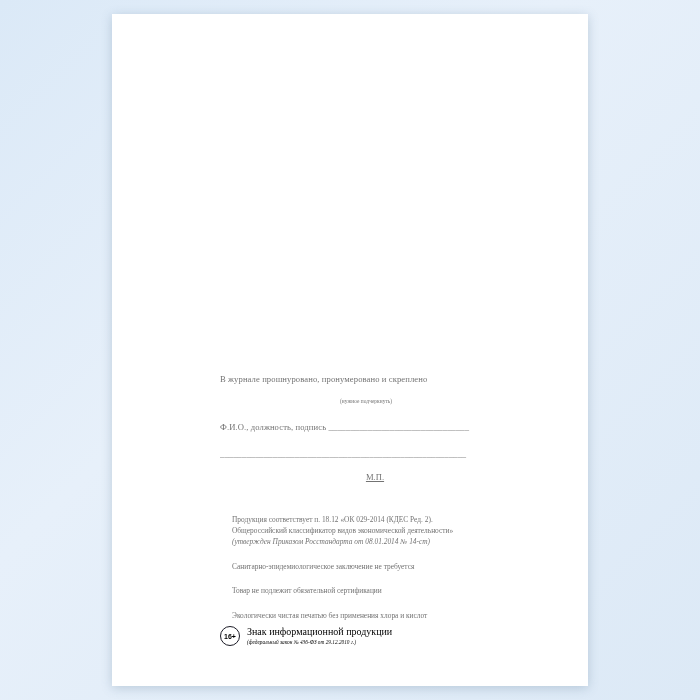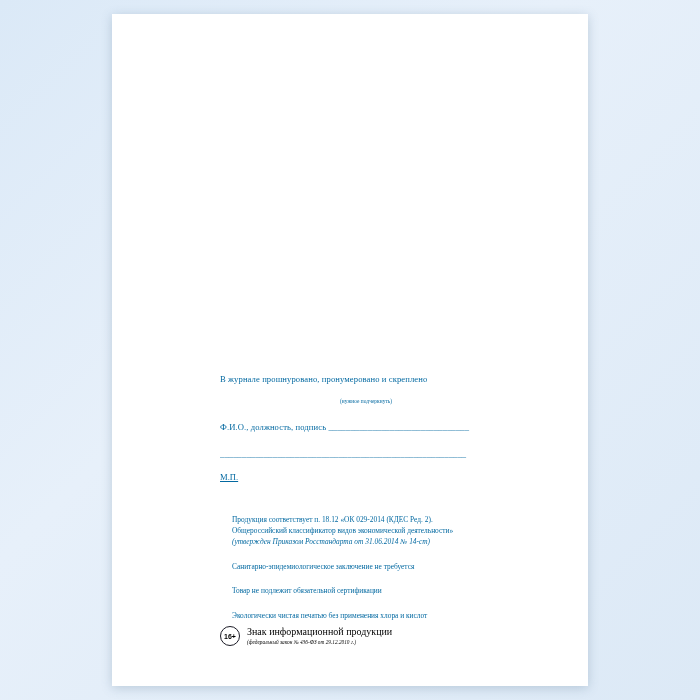--- a/index.html
+++ b/index.html
@@ -31,21 +31,21 @@
     position: absolute;
     left: 0;
     top: 0;
     width: 476px;
     height: 672px;
   }
   .block {
     position: absolute;
     left: 108px;
     width: 330px;
-    color: #0369a1;
+    color: #737373;
   }
   .ln {
     font-size: 8.6px;
     line-height: 1.35;
     white-space: nowrap;
     letter-spacing: 0.1px;
   }
   .small {
     font-size: 5.6px;
     letter-spacing: 0.05px;
@@ -59,21 +59,21 @@
   .g-statement .hint {
     margin-top: 0px;
     margin-left: 120px;
     font-size: 5.4px;
   }
   .g-statement .row3 { margin-top: 9px; }
   .g-statement .row4 { margin-top: 18px; }
   .g-statement .row5 { margin-top: 16px; }
   .mp {
     margin-top: 11px;
-    text-align: left;
+    text-align: center;
     padding-right: 20px;
     font-size: 8.6px;
     text-decoration: underline;
   }
 
   
   .g-compliance { top: 500px; margin-left: 12px; }
   .g-compliance .p {
     font-size: 7.4px;
     line-height: 1.5;
@@ -127,21 +127,21 @@
         <div class="ln row1">В журнале прошнуровано, пронумеровано и скреплено</div>
         <div class="small hint">(нужное подчеркнуть)</div>
         <div class="ln row4">Ф.И.О., должность, подпись ________________________________</div>
         <div class="ln row5">________________________________________________________</div>
         <div class="mp">М.П.</div>
       </div>
 
       <div class="block g-compliance">
         <div class="p">Продукция соответствует п. 18.12 «ОК 029-2014 (КДЕС Ред. 2).</div>
         <div class="p">Общероссийский классификатор видов экономической деятельности»</div>
-        <div class="p ital">(утвержден Приказом Росстандарта от 31.06.2014 № 14-ст)</div>
+        <div class="p ital">(утвержден Приказом Росстандарта от 08.01.2014 № 14-ст)</div>
         <div class="p gap">Санитарно-эпидемиологическое заключение не требуется</div>
         <div class="p gap2">Товар не подлежит обязательной сертификации</div>
         <div class="p gap3">Экологически чистая печатью без применения хлора и кислот</div>
       </div>
 
       <div class="mark-row">
         <div class="age-badge">16+</div>
         <div class="mark-text">
           <div class="t1">Знак информационной продукции</div>
           <div class="t2">(федеральный закон № 436-ФЗ от 29.12.2010 г.)</div>

